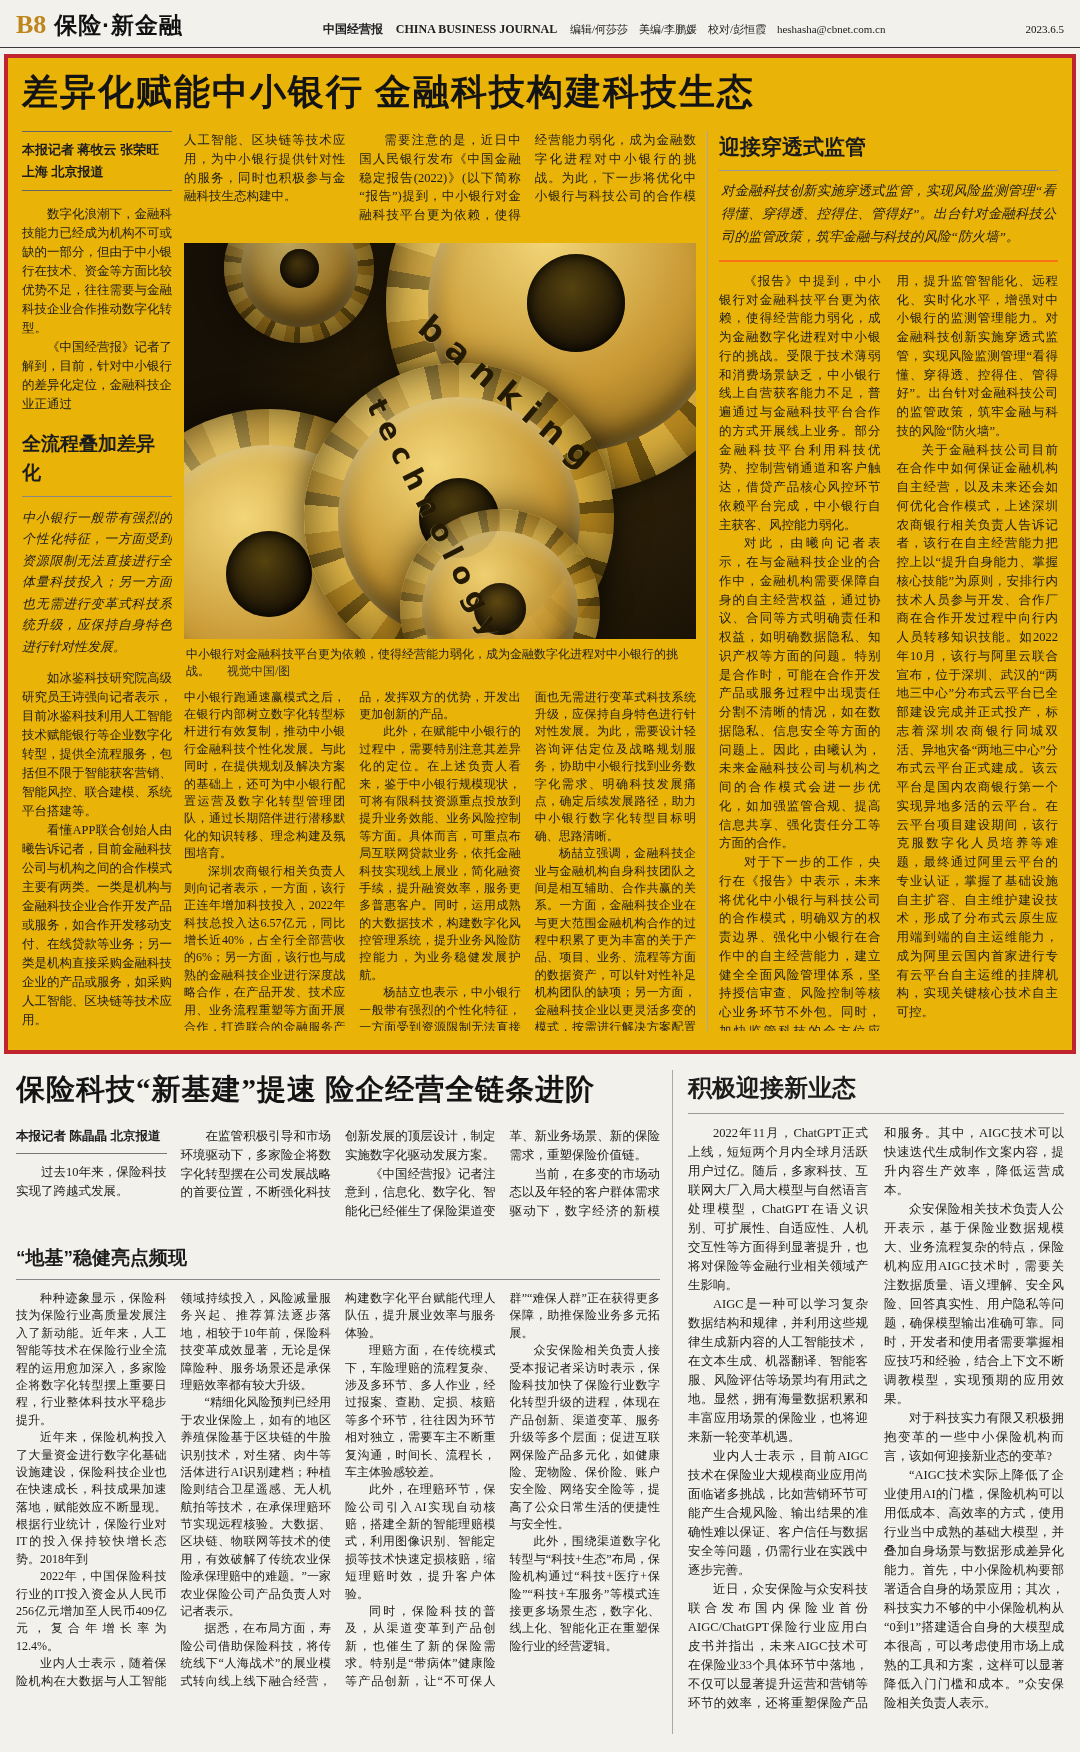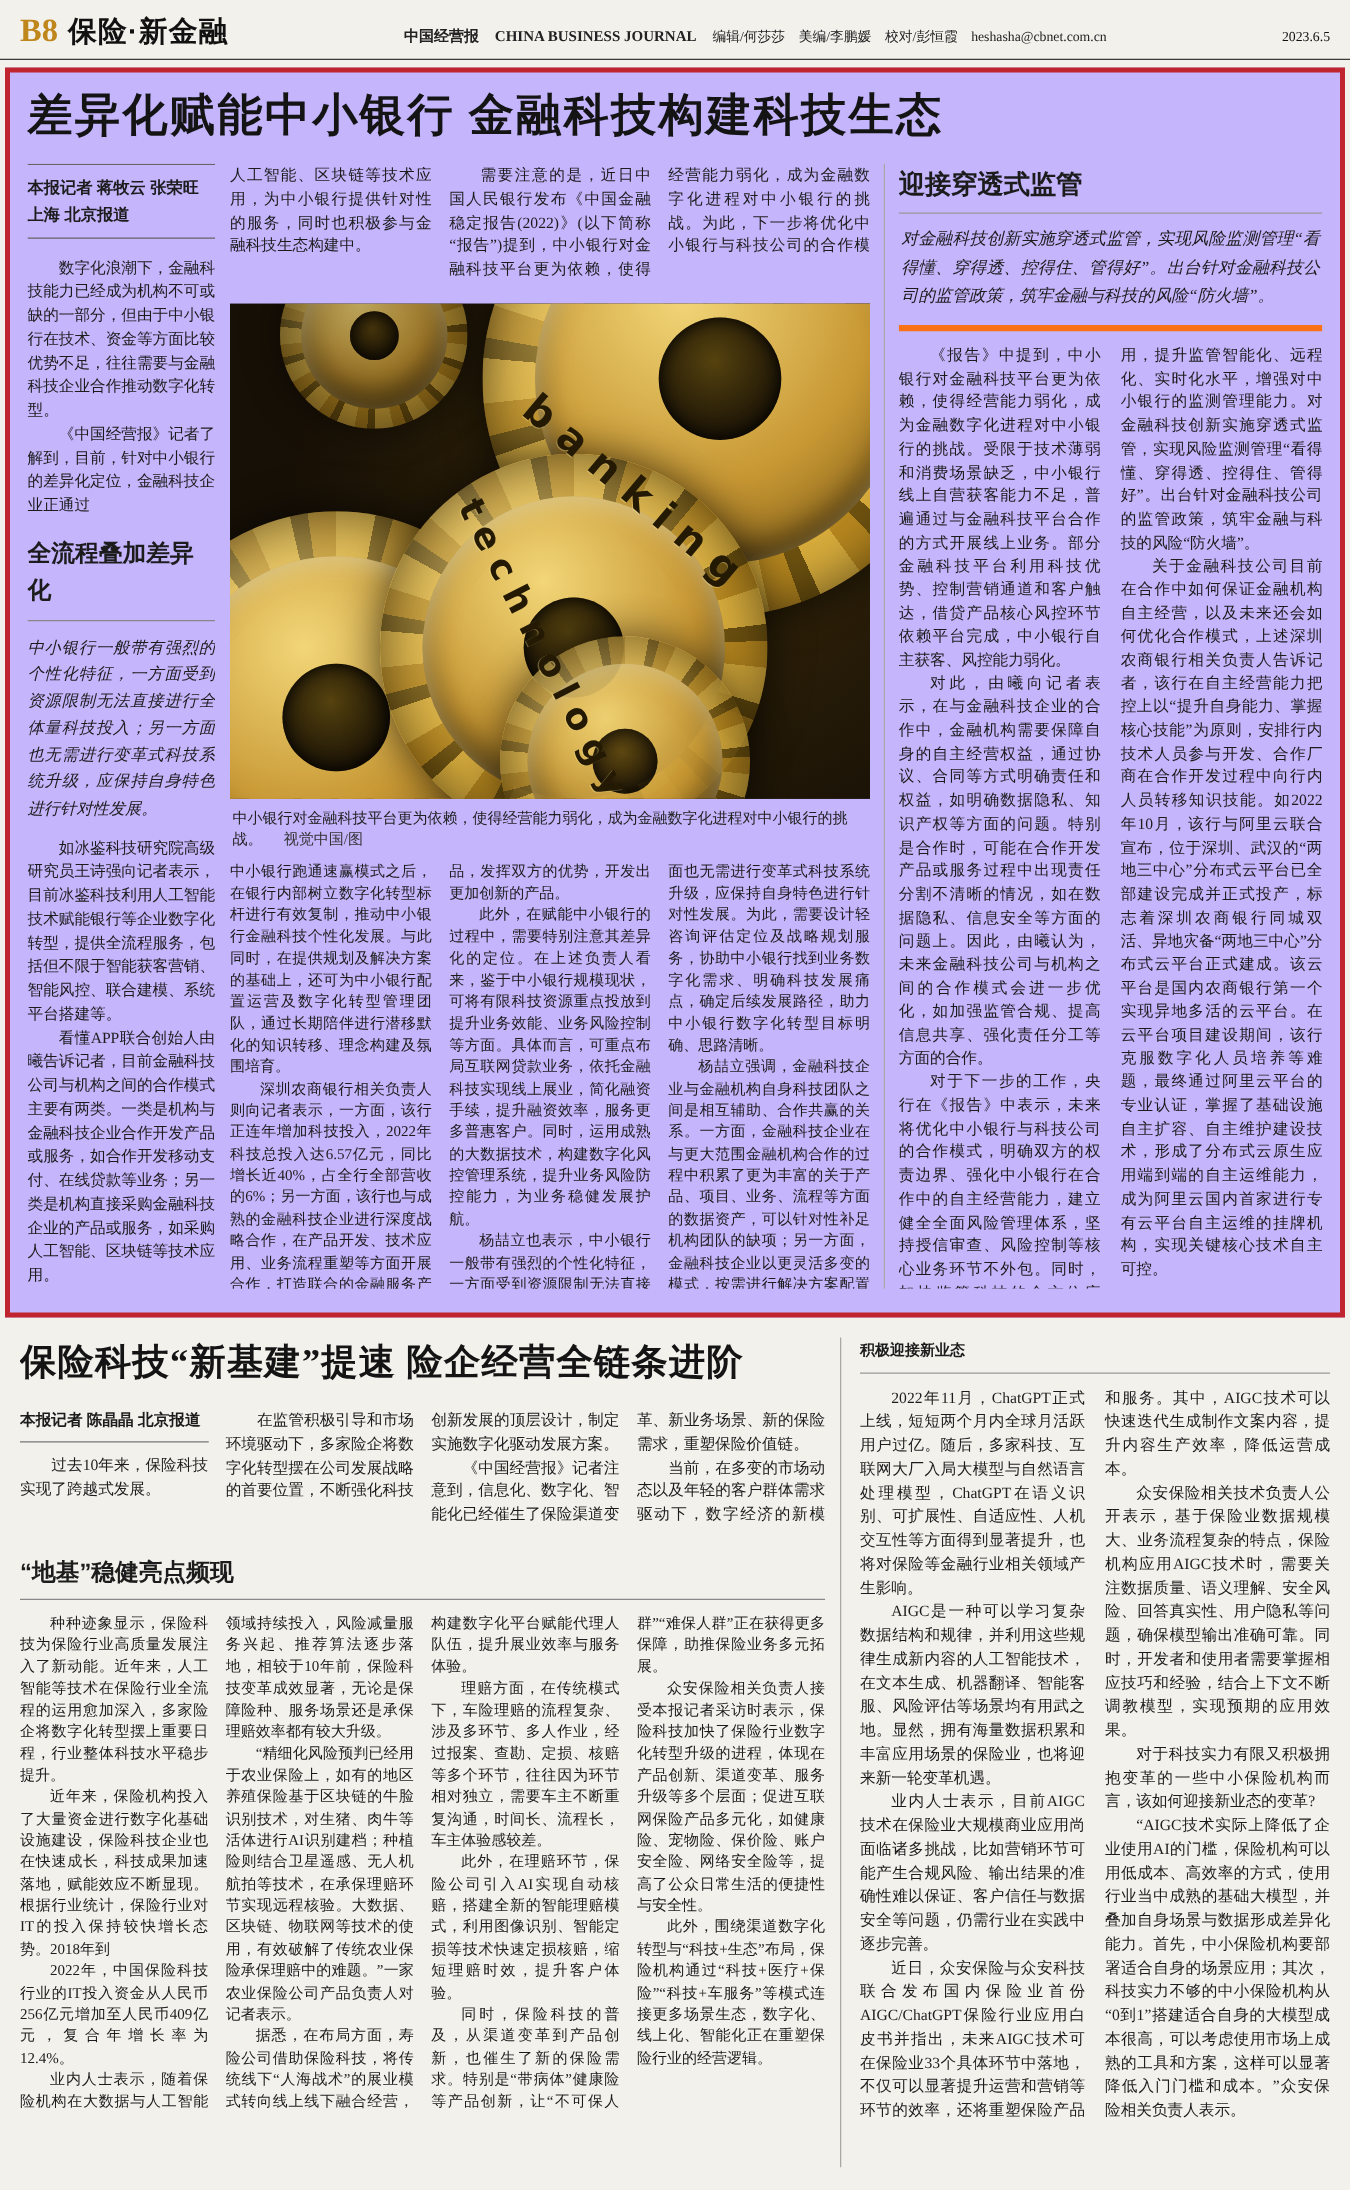--- a/index.html
+++ b/index.html
@@ -10,21 +10,21 @@
   }
   
   .masthead{display:flex;align-items:baseline;padding:10px 16px 6px;border-bottom:1px solid #3a3a3a;}
   .pageno{font-weight:bold;font-size:26px;color:#bf861b;margin-right:8px;font-family:"Liberation Serif",serif;}
   .section-name{font-family:"Liberation Sans","DejaVu Sans",sans-serif;font-weight:900;font-size:23px;letter-spacing:1px;color:#111;}
   .mh-center{flex:1;text-align:center;font-size:11px;color:#222;white-space:nowrap;}
   .mh-paper{font-weight:bold;font-size:12px;margin-right:10px;text-align:right;}
   .mh-credits{margin-right:8px;}
   .mh-date{font-size:11px;color:#111;}
   
-  .top-box{margin:6px 4px 0;border:4px solid #c0242e;background:#c4b5fd;
+  .top-box{margin:6px 4px 0;border:4px solid #c0242e;background:#eab308;
     padding:6px 14px 8px;height:1000px;box-sizing:border-box;}
   .main-headline{font-size:36px;font-weight:900;letter-spacing:2px;margin:4px 0 14px;color:#141414;}
   .article-row{display:flex;height:900px;overflow:hidden;}
   .colA{width:150px;flex:none;overflow:hidden;height:100%;}
   .byline-block{border-top:1px solid #666;border-bottom:1px solid #666;padding:7px 0;margin-bottom:14px;
     font-family:"Liberation Sans","DejaVu Sans",sans-serif;font-weight:bold;font-size:13px;line-height:1.7;}
   .para{margin:0;text-indent:2em;text-align:justify;}
   .cont-first p:first-child{text-indent:0;}
   .body-txt{font-size:12.5px;line-height:1.52;}
   .subhead1{font-family:"Liberation Sans","DejaVu Sans",sans-serif;font-weight:900;font-size:19px;
@@ -60,35 +60,35 @@
   .photo-word{position:absolute;font-family:"DejaVu Sans","Liberation Sans",sans-serif;
     font-weight:700;color:#241a04;z-index:5;text-shadow:0 1px 0 rgba(255,232,150,.35);}
   .w-banking{top:64px;left:252px;font-size:33px;letter-spacing:11px;transform:rotate(40deg);transform-origin:left top;}
   .w-tech{top:150px;left:206px;font-size:29px;letter-spacing:9px;transform:rotate(63deg);transform-origin:left top;}
   
   .vr{width:1px;background:#a8a8a4;margin:0 11px;flex:none;}
   .side{flex:1;overflow:hidden;}
   .side-head{font-family:"Liberation Sans","DejaVu Sans",sans-serif;font-weight:900;font-size:21px;
     padding:2px 0 9px;border-bottom:1px solid #999;}
   .side-lede{font-style:italic;font-size:13.5px;line-height:1.7;padding:9px 2px 11px;
-    border-bottom:5px solid #f97316;margin-bottom:10px;text-align:justify;}
+    border-bottom:2px solid #f97316;margin-bottom:10px;text-align:justify;}
   .side-cols{column-count:2;column-gap:16px;height:770px;overflow:hidden;font-size:12.5px;line-height:1.5;}
   
   .bottom{display:flex;padding:16px 16px 0;height:680px;box-sizing:border-box;overflow:hidden;justify-content:space-between;}
   .b-main{width:644px;flex:none;padding-right:12px;overflow:hidden;}
   .b-vr{width:1px;background:#a8a8a4;flex:none;}
   .b-side{flex:1;padding-left:15px;overflow:hidden;}
   .b-headline{font-size:29px;font-weight:900;letter-spacing:1px;margin:0 0 14px;color:#141414;}
   .b-intro{column-count:4;column-gap:14px;height:104px;overflow:hidden;font-size:12.5px;line-height:1.5;margin-top:17px;}
   .byline2{font-family:"Liberation Sans","DejaVu Sans",sans-serif;font-weight:bold;font-size:12.5px;
     border-bottom:1px solid #777;padding-bottom:7px;margin-bottom:9px;}
   .b-subhead{font-family:"Liberation Sans","DejaVu Sans",sans-serif;font-weight:900;font-size:19px;
     padding:10px 0 8px;border-bottom:1px solid #888;margin:4px 0 10px;}
   .b-body{column-count:4;column-gap:14px;height:470px;overflow:hidden;font-size:12px;line-height:1.45;}
-  .b-side-head{font-family:"Liberation Sans","DejaVu Sans",sans-serif;font-weight:900;font-size:12px;
+  .b-side-head{font-family:"Liberation Sans","DejaVu Sans",sans-serif;font-weight:900;font-size:24px;
     margin:2px 0 0;padding-bottom:9px;border-bottom:1px solid #999;}
   .b-side-cols{column-count:2;column-gap:16px;height:606px;overflow:hidden;font-size:12.5px;line-height:1.52;margin-top:10px;}
 </style>
 </head>
 <body>
 
 <div class="masthead">
   <span class="pageno">B8</span>
   <span class="section-name">保险·新金融</span>
   <span class="mh-center">

